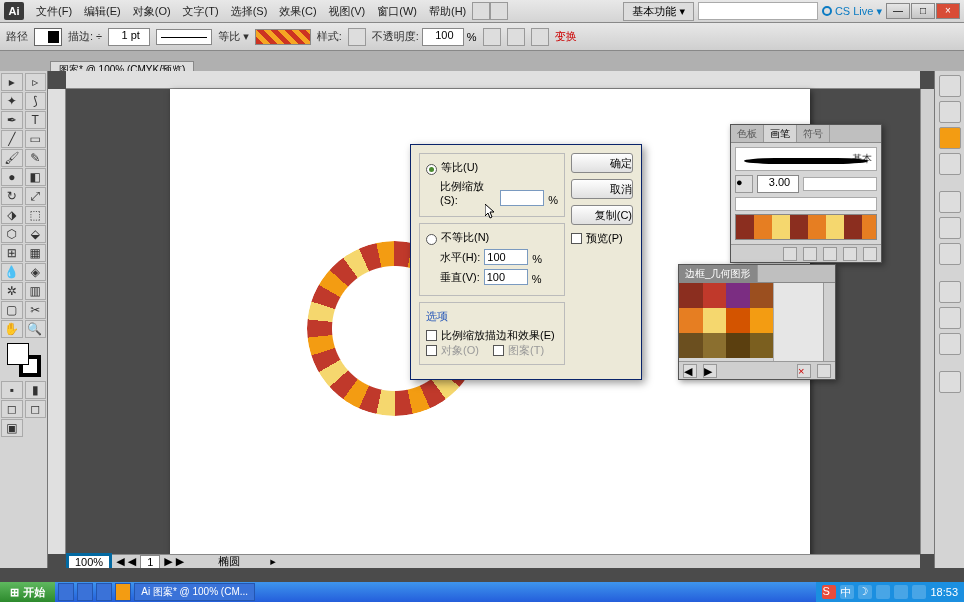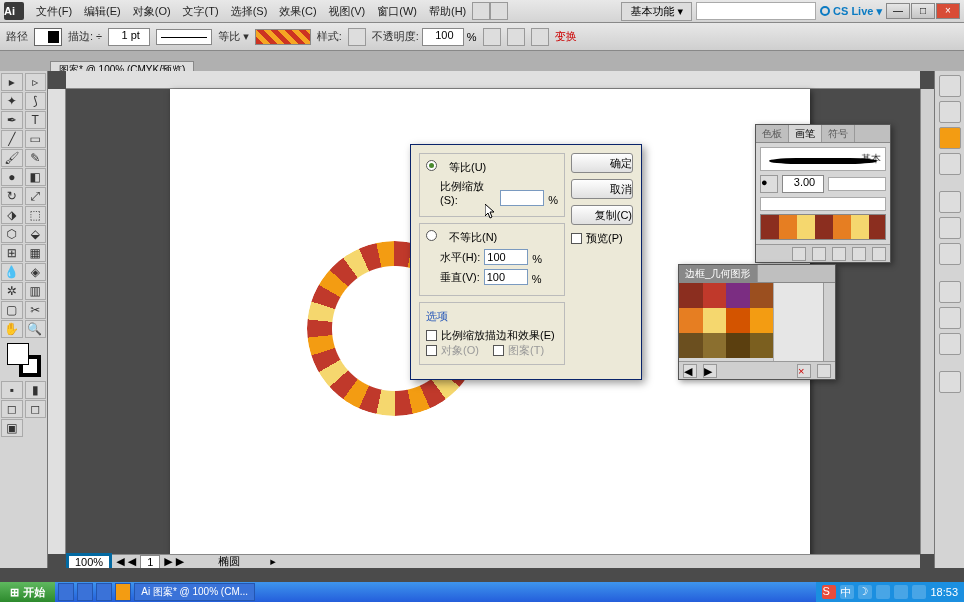--- a/index.html
+++ b/index.html
@@ -1,25 +1,25 @@
 <!DOCTYPE html>
 <html><head>
 <meta charset="utf-8">
 <style>
 * { margin: 0; padding: 0; box-sizing: border-box; font-family: "Microsoft YaHei", SimSun, sans-serif; font-size: 11px; }
 body { width: 964px; height: 602px; background: #4b4b4b; overflow: hidden; position: relative; }
 
 
 .menubar { height: 23px; background: linear-gradient(#e8e8e8,#d4d4d4); display: flex; align-items: center; padding: 0 4px; border-bottom: 1px solid #888; }
-.ai-logo { width: 20px; height: 18px; background: #3a3a3a; color: #fff; line-height: 18px; font-weight: bold; border-radius: 2px; margin-right: 6px; }
+.ai-logo { width: 20px; height: 18px; background: #3a3a3a; color: #fff; text-align: center; line-height: 18px; font-weight: bold; border-radius: 2px; margin-right: 6px; }
 .menu-item { padding: 2px 6px; color: #222; cursor: default; }
 .menubar-right { margin-left: auto; display: flex; align-items: center; gap: 4px; }
 .essentials { background: #ddd; border: 1px solid #999; padding: 1px 8px; }
 .search-box { width: 120px; height: 18px; border: 1px solid #aaa; background: #fff; }
-.cslive { color: #0b7bc3; font-weight: bold; display: flex; align-items: center; gap: 3px; }
+.cslive { color: #0b7bc3; font-weight: normal; display: flex; align-items: center; gap: 3px; }
 .cslive-circle { width: 10px; height: 10px; border: 2px solid #0b7bc3; border-radius: 50%; }
 .win-btns { display: flex; gap: 1px; }
 .win-btn { width: 24px; height: 16px; background: linear-gradient(#e6e6e6,#c5c5c5); border: 1px solid #888; text-align: center; line-height: 14px; font-size: 10px; }
 .win-btn.close { background: #d84c36; color: #fff; }
 
 
 .controlbar { height: 28px; background: linear-gradient(#e8e8e8,#cfcfcf); border-bottom: 1px solid #888; display: flex; align-items: center; padding: 0 6px; gap: 6px; }
 .ctrl-label { color: #333; }
 .swatch { width: 28px; height: 18px; border: 1px solid #666; display: flex; }
 .swatch .fill { flex: 1; background: #fff; }
@@ -63,21 +63,21 @@
 }
 
 
 .dialog { position: absolute; left: 410px; top: 144px; width: 232px; background: #ece9d8; border: 1px solid #0a246a; box-shadow: 3px 3px 8px rgba(0,0,0,.4); }
 .dialog-title { height: 22px; background: linear-gradient(#3b77d9,#1f52b7); color: #fff; padding: 3px 6px; font-weight: normal; }
 .dialog-body { padding: 8px; display: flex; gap: 6px; }
 .dlg-left { flex: 1; }
 .dlg-right { width: 62px; display: flex; flex-direction: column; gap: 6px; }
 .dlg-btn { height: 20px; background: linear-gradient(#fefefe,#e0e0e0); border: 1px solid #888; border-radius: 3px; text-align: right; line-height: 18px; }
 .fieldset { border: 1px solid #bbb; padding: 6px; margin-bottom: 6px; background: #ece9d8; }
-.radio-row { display: flex; align-items: flex-start; gap: 12px; margin-bottom: 4px; }
+.radio-row { display: flex; align-items: flex-end; gap: 4px; margin-bottom: 4px; }
 .radio { width: 11px; height: 11px; border: 1px solid #555; border-radius: 50%; background: #fff; display: inline-flex; align-items: center; justify-content: center; }
 .radio.sel::after { content: ""; width: 5px; height: 5px; background: #4a8a2f; border-radius: 50%; }
 .field-row { display: flex; align-items: flex-end; gap: 4px; margin-bottom: 4px; padding-left: 14px; }
 .field-input { width: 44px; height: 16px; border: 1px solid #7a9ac0; background: #fff; padding-left: 2px; }
 .chk-row { display: flex; align-items: center; gap: 4px; }
 .chk { width: 11px; height: 11px; border: 1px solid #555; background: #fff; }
 .legend { color: #1f52b7; font-size: 11px; margin-bottom: 4px; }
 .disabled { color: #999; }
 
 
@@ -324,21 +324,21 @@
       <div class="dlg-btn">取消</div>
       <div class="dlg-btn">复制(C)</div>
       <div class="chk-row">
           <span class="chk"></span>
           <span>预览(P)</span>
         </div>
     </div>
   </div>
 </div>
 
-<div class="panel" style="left:755px; top:124px; width:136px">
+<div class="panel" style="left:730px; top:124px; width:152px">
   <div class="panel-tabs">
     <div class="ptab inactive">色板</div>
     <div class="ptab">画笔</div>
     <div class="ptab inactive">符号</div>
   </div>
   <div class="panel-body">
     <div class="brush-prev">
         <span class="brush-label">基本</span>
       </div>
     <div class="stroke-row">

